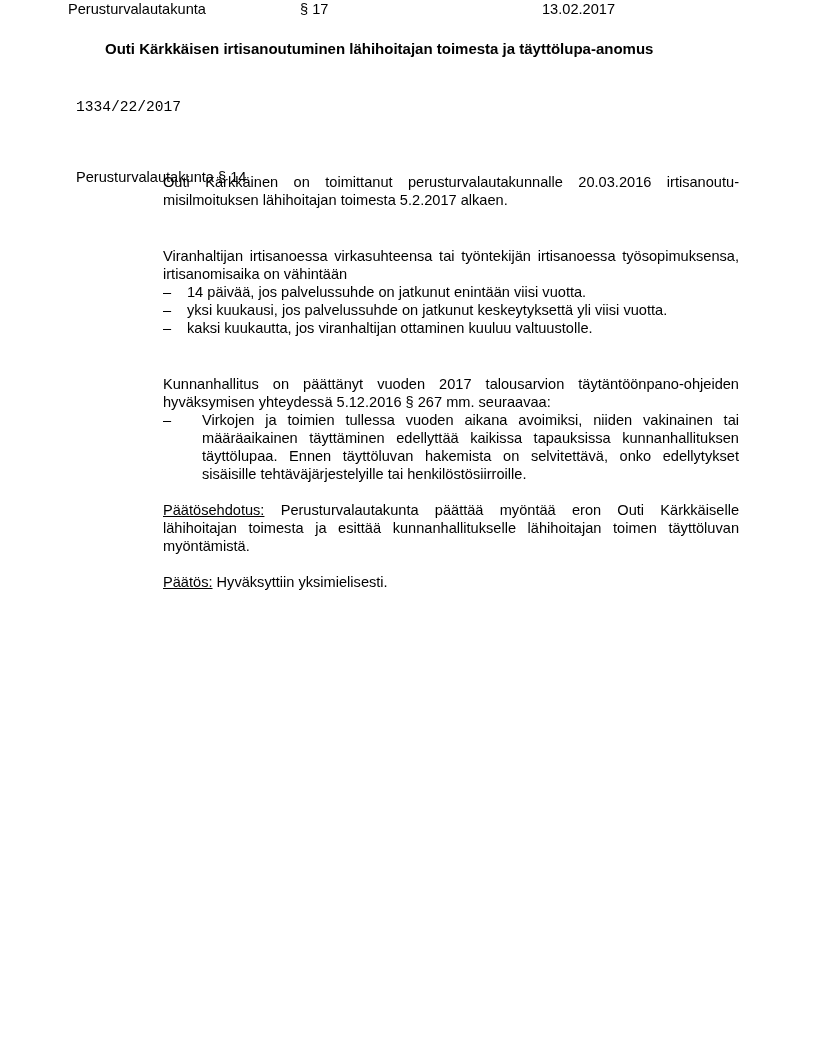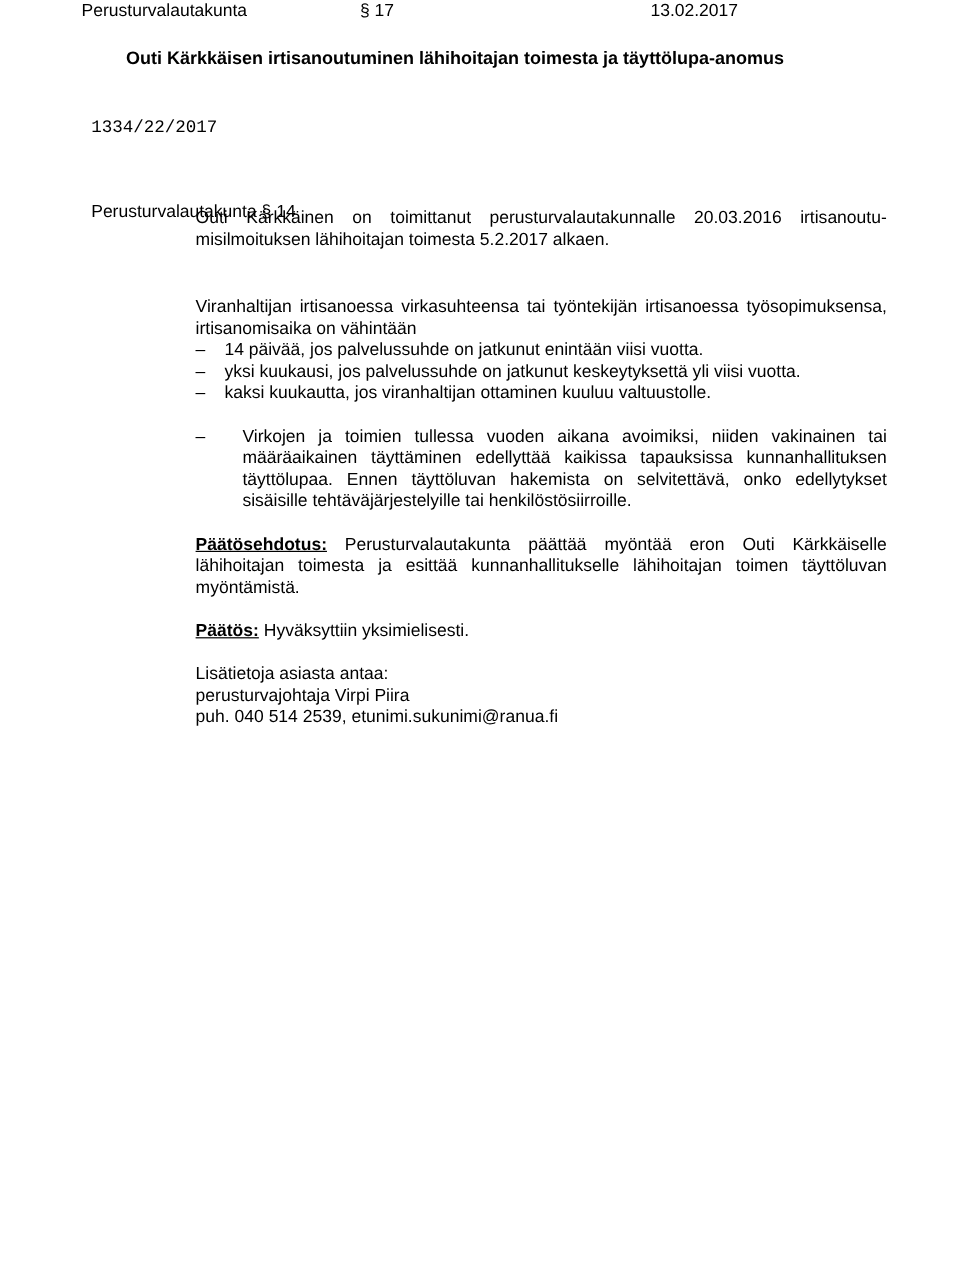--- a/index.html
+++ b/index.html
@@ -53,21 +53,21 @@
       text-align: justify;
     }
     .list.l1 li { padding-left: 24px; }
     .list.l2 li { padding-left: 39px; }
     .list li .dash {
       position: absolute;
       left: 0;
       top: 0;
     }
     .ul-bold {
-      font-weight: bold;
+      font-weight: normal;
       text-decoration: underline;
     }
     .contact div { white-space: nowrap; }
   </style>
 </head>
 <body>
 
 <div class="abs hdr" id="hdr-org">Perusturvalautakunta</div>
 <div class="abs hdr" id="hdr-sec">§ 17</div>
 <div class="abs hdr" id="hdr-date">13.02.2017</div>
@@ -91,30 +91,26 @@
       <span>yksi kuukausi, jos palvelussuhde on jatkunut keskeytyksettä yli viisi vuotta.</span>
     </li>
     <li>
       <span class="dash">–</span>
       <span>kaksi kuukautta, jos viranhaltijan ottaminen kuuluu valtuustolle.</span>
     </li>
   </ul>
 
 
 
+  <p class="para no-gap">Kunnanhallitus on päättänyt vuoden 2017 talousarvion täytäntöönpano-ohjeiden hyväksymisen yhteydessä 5.12.2016 § 267 mm. seuraavaa:</p>
   <ul class="list l2">
     <li>
       <span class="dash">–</span>
       <span>Virkojen ja toimien tullessa vuoden aikana avoimiksi, niiden vakinainen tai määräaikainen täyttäminen edellyttää kaikissa tapauksissa kunnanhallituk­sen täyttölupaa. Ennen täyttöluvan hakemista on selvitettävä, onko edellytykset sisäisille tehtäväjärjestelyille tai henkilöstösiirroille.</span>
     </li>
   </ul>
 
 
   <p class="para"><span class="ul-bold">Päätösehdotus:</span><span> Perusturvalautakunta päättää myöntää eron Outi Kärkkäiselle lähihoitajan toimesta ja esittää kunnanhallitukselle lähihoitajan toimen täyttöluvan myöntämistä.</span></p>
 
   <p class="para"><span class="ul-bold">Päätös:</span><span> Hyväksyttiin yksimielisesti.</span></p>
 
-  <div class="contact">
-    <div>Lisätietoja asiasta antaa:</div>
-    <div>perusturvajohtaja Virpi Piira</div>
-    <div>puh. 040 514 2539, etunimi.sukunimi@ranua.fi</div>
-  </div>
 </div>
 
 </body></html>

